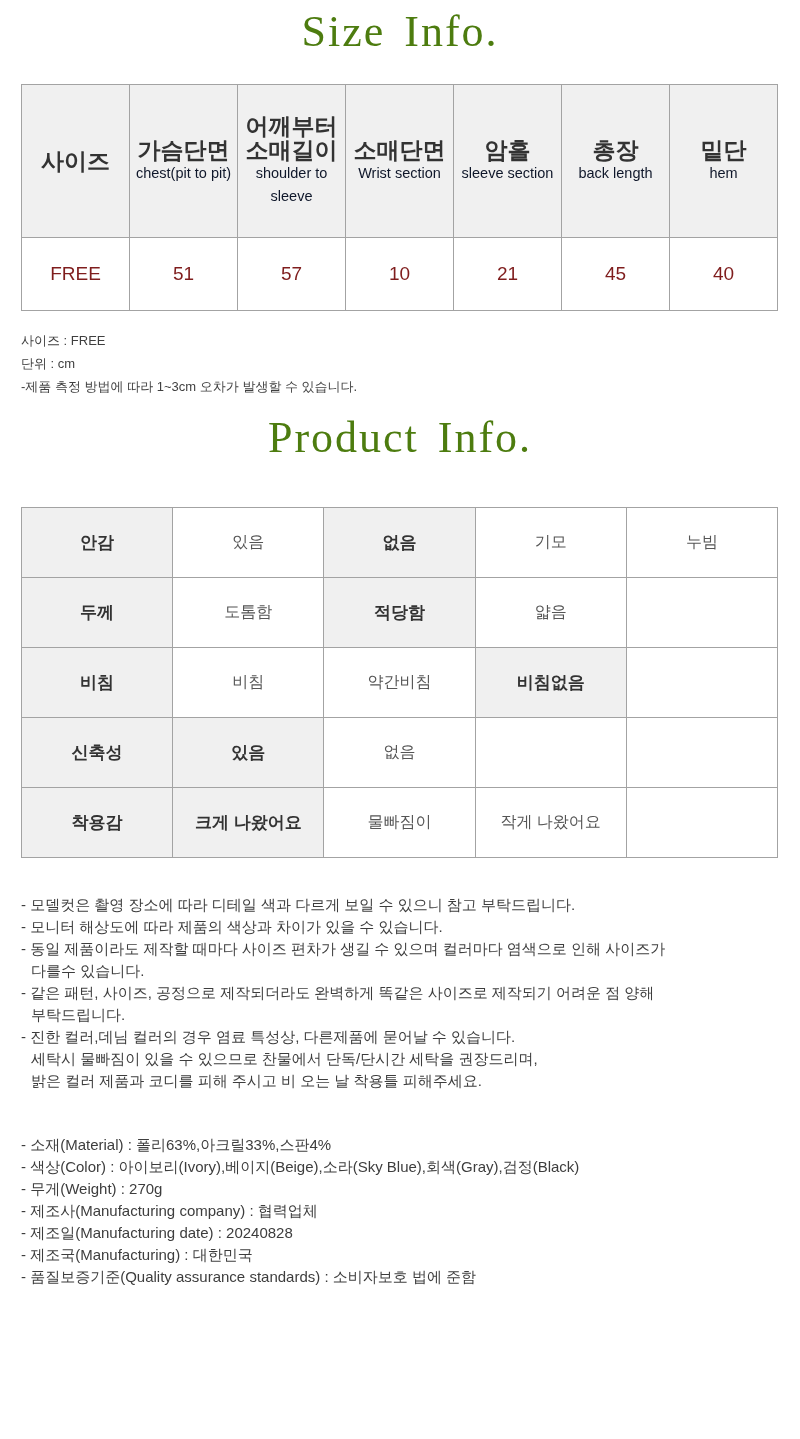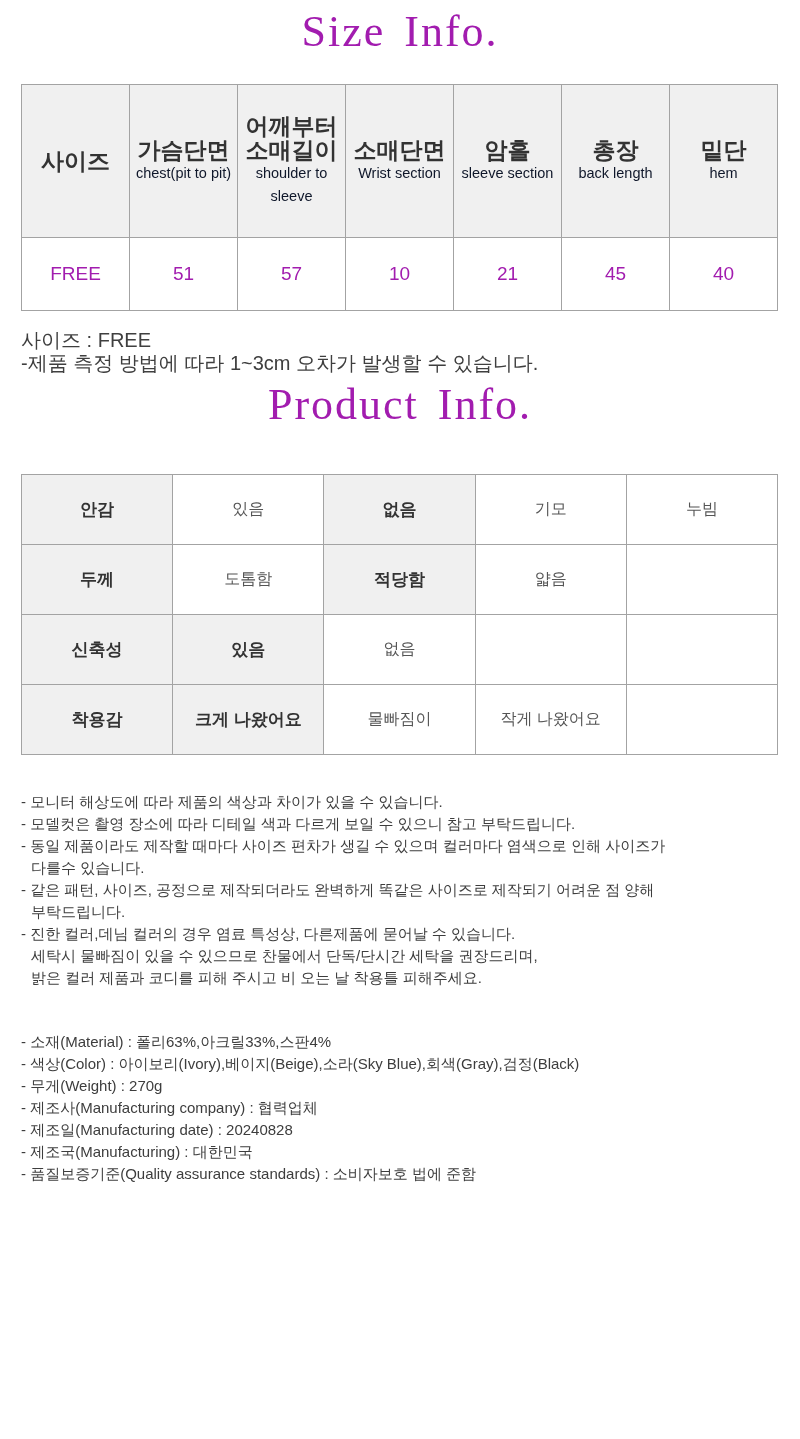--- a/index.html
+++ b/index.html
@@ -3,37 +3,37 @@
 <meta charset="utf-8">
 <style>
   html,body{margin:0;padding:0;}
   body{
     width:800px;height:1439px;overflow:hidden;background:#ffffff;
     font-family:"Liberation Sans", sans-serif;color:#404040;
   }
   .serif-title{
     font-family:"Liberation Serif", serif;
     font-size:44px;line-height:52px;letter-spacing:2px;word-spacing:6px;
-    text-align:center;color:#a21caf;font-weight:400;
+    text-align:center;color:#4d7c0f;font-weight:400;
   }
   #size-title{margin-top:6px;}
   #product-title{}
 
   table{border-collapse:collapse;table-layout:fixed;width:757px;margin-left:21px;}
   th,td{border:1px solid #a3a3a3;text-align:center;vertical-align:middle;padding:0 4px;}
 
   
   #size-table{margin-top:26px;}
   #size-table th{background:#f0f0f0;height:152px;font-weight:400;}
   #size-table th .ko{font-weight:700;font-size:23px;color:#333333;line-height:24px;}
   #size-table th .en{font-size:14.5px;color:#0f172a;line-height:23px;}
-  #size-table td{height:72px;font-size:19px;color:#a21caf;background:#ffffff;}
+  #size-table td{height:72px;font-size:19px;color:#7f1d1d;background:#ffffff;}
 
   
-  #size-notes{margin:18px 0 4px 21px;font-size:20px;line-height:23px;color:#3f3f3f;}
+  #size-notes{margin:18px 0 14px 21px;font-size:13px;line-height:23px;color:#3f3f3f;}
 
   
   #product-table{margin-top:43px;}
   #product-table td{height:69px;font-size:16px;color:#555555;background:#ffffff;}
   #product-table td.label,
   #product-table td.selected{background:#f0f0f0;font-weight:700;font-size:17px;color:#333333;}
 
   
   .text-block{margin-left:21px;width:758px;font-size:15px;color:#3d3d3d;}
   #notices{margin-top:36px;}
@@ -84,20 +84,21 @@
         <td>10</td>
         <td>21</td>
         <td>45</td>
         <td>40</td>
       </tr>
   </tbody>
 </table>
 
 <div id="size-notes">
     <div class="line">사이즈 : FREE</div>
+    <div class="line">단위 : cm</div>
     <div class="line">-제품 측정 방법에 따라 1~3cm 오차가 발생할 수 있습니다.</div>
   </div>
 
 <div id="product-title" class="serif-title">Product Info.</div>
 
 <table id="product-table">
   <tbody id="product-body">
       <tr>
         <td class="label">안감</td>
         <td>있음</td>
@@ -106,39 +107,46 @@
         <td>누빔</td>
       </tr>
       <tr>
         <td class="label">두께</td>
         <td>도톰함</td>
         <td class="selected">적당함</td>
         <td>얇음</td>
         <td></td>
       </tr>
       <tr>
+        <td class="label">비침</td>
+        <td>비침</td>
+        <td>약간비침</td>
+        <td class="selected">비침없음</td>
+        <td></td>
+      </tr>
+      <tr>
         <td class="label">신축성</td>
         <td class="selected">있음</td>
         <td>없음</td>
         <td></td>
         <td></td>
       </tr>
       <tr>
         <td class="label">착용감</td>
         <td class="selected">크게 나왔어요</td>
         <td>물빠짐이</td>
         <td>작게 나왔어요</td>
         <td></td>
       </tr>
     </tbody>
 </table>
 
 <div id="notices" class="text-block">
+    <div class="line">- 모델컷은 촬영 장소에 따라 디테일 색과 다르게 보일 수 있으니 참고 부탁드립니다.</div>
     <div class="line">- 모니터 해상도에 따라 제품의 색상과 차이가 있을 수 있습니다.</div>
-    <div class="line">- 모델컷은 촬영 장소에 따라 디테일 색과 다르게 보일 수 있으니 참고 부탁드립니다.</div>
     <div class="line">- 동일 제품이라도 제작할 때마다 사이즈 편차가 생길 수 있으며 컬러마다 염색으로 인해 사이즈가
 다를수 있습니다.</div>
     <div class="line">- 같은 패턴, 사이즈, 공정으로 제작되더라도 완벽하게 똑같은 사이즈로 제작되기 어려운 점 양해
 부탁드립니다.</div>
     <div class="line">- 진한 컬러,데님 컬러의 경우 염료 특성상, 다른제품에 묻어날 수 있습니다.
 세탁시 물빠짐이 있을 수 있으므로 찬물에서 단독/단시간 세탁을 권장드리며,
 밝은 컬러 제품과 코디를 피해 주시고 비 오는 날 착용틀 피해주세요.</div>
   </div>
 
 <div id="details" class="text-block">

